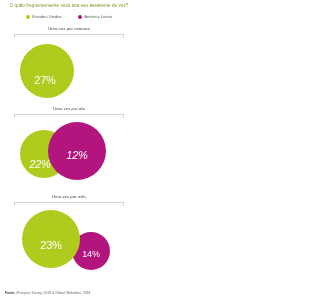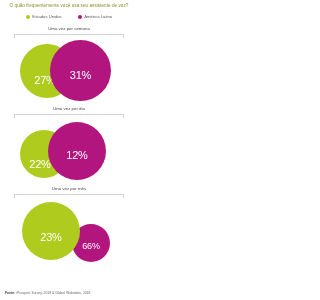--- a/index.html
+++ b/index.html
@@ -61,22 +61,22 @@
     white-space: nowrap;
   }
 
   
   .group {
     position: absolute;
     left: 0;
     width: 138px;
   }
   .group-1 { top: 26px; height: 78px; }
-  .group-2 { top: 106px; height: 78px; }
-  .group-3 { top: 186px; height: 80px; text-decoration: underline; }
+  .group-2 { top: 106px; height: 78px; font-style: italic; }
+  .group-3 { top: 194px; height: 80px; text-decoration: underline; }
 
   .group-label {
     position: absolute;
     top: 0;
     left: 0;
     width: 138px;
     text-align: center;
     font-size: 4.4px;
     line-height: 6px;
     color: #4a4a4a;
@@ -172,23 +172,20 @@
     </div>
   </div>
 
   <div class="group group-1">
     <div class="group-label">Uma vez por semana</div>
     <div class="bracket"></div>
     <div class="bubbles">
       <div class="bubble us g1-us">
         <span class="value">27%</span>
       </div>
-      <div class="bubble latam g1-latam">
-        <span class="value">31%</span>
-      </div>
     </div>
   </div>
 
   <div class="group group-2">
     <div class="group-label">Uma vez por dia</div>
     <div class="bracket"></div>
     <div class="bubbles">
       <div class="bubble us g2-us">
         <span class="value">22%</span>
       </div>
@@ -199,21 +196,21 @@
   </div>
 
   <div class="group group-3">
     <div class="group-label">Uma vez por mês</div>
     <div class="bracket"></div>
     <div class="bubbles">
       <div class="bubble us g3-us">
         <span class="value">23%</span>
       </div>
       <div class="bubble latam g3-latam small">
-        <span class="value">66%</span>
+        <span class="value">14%</span>
       </div>
     </div>
   </div>
 
   <div class="footer">
     <span class="src-label">Fonte:</span><span> iProspect Survey, 2018 &amp; Global Webindex, 2018</span>
   </div>
 
 </div>
 

